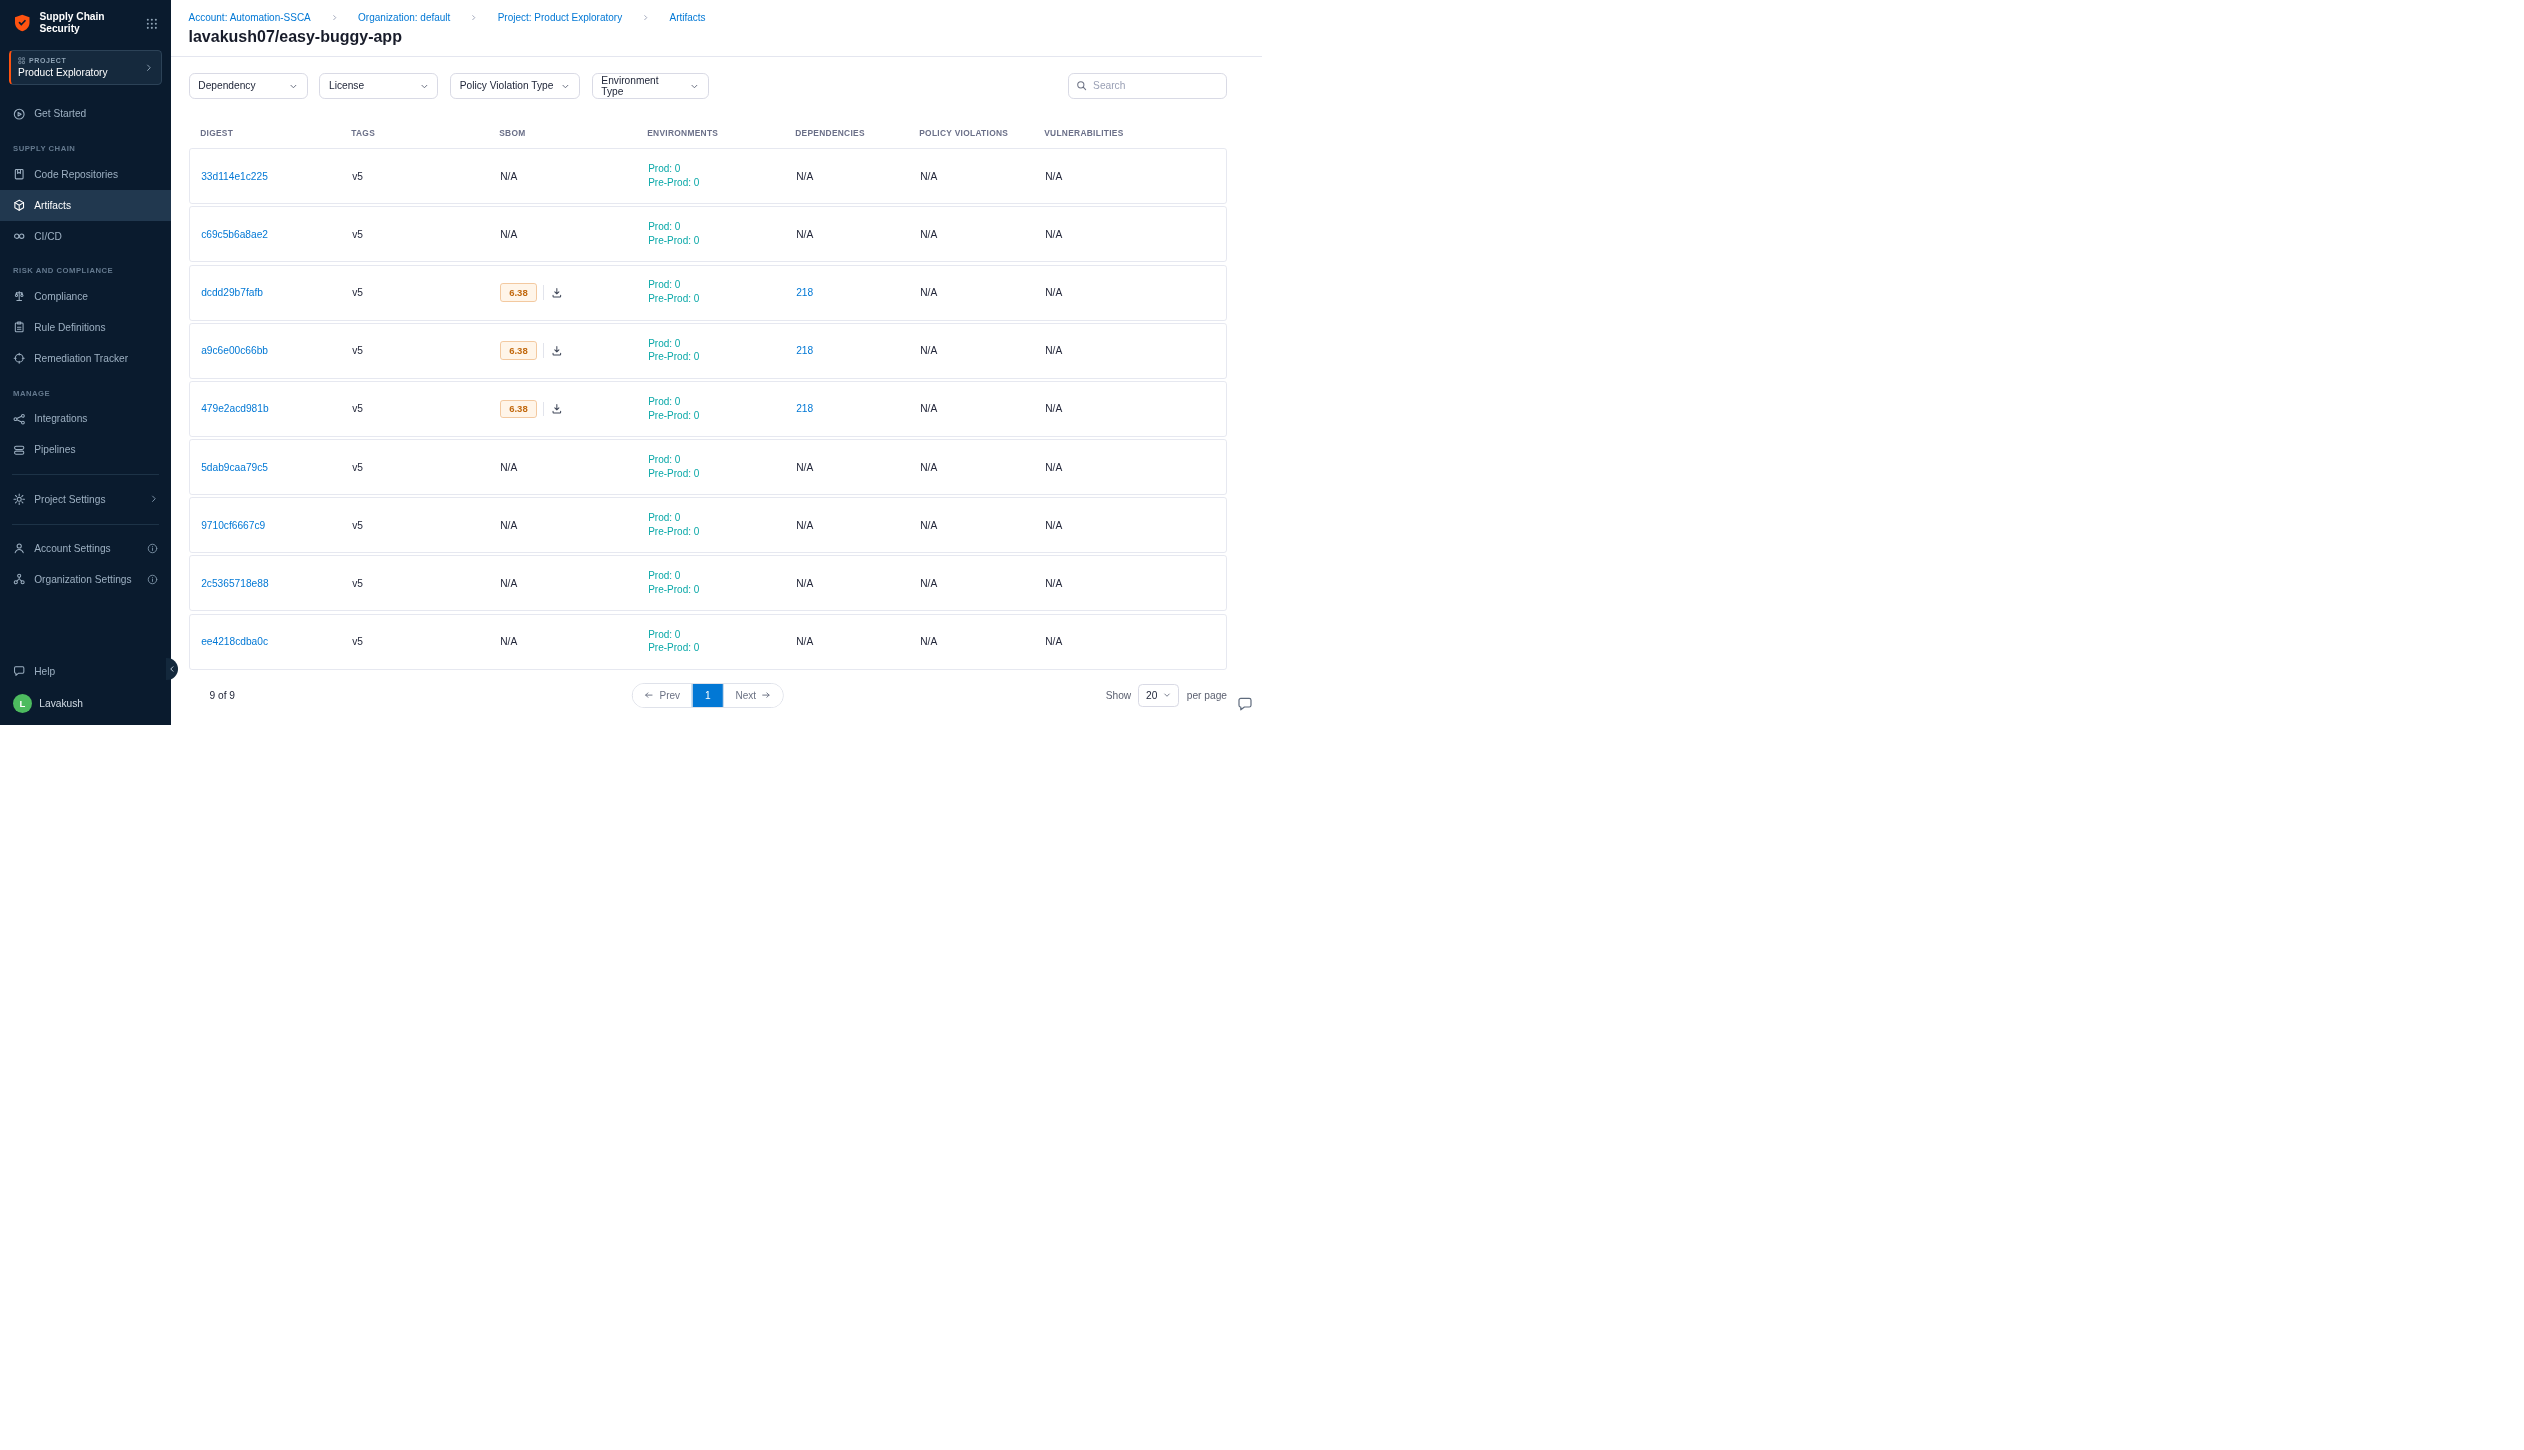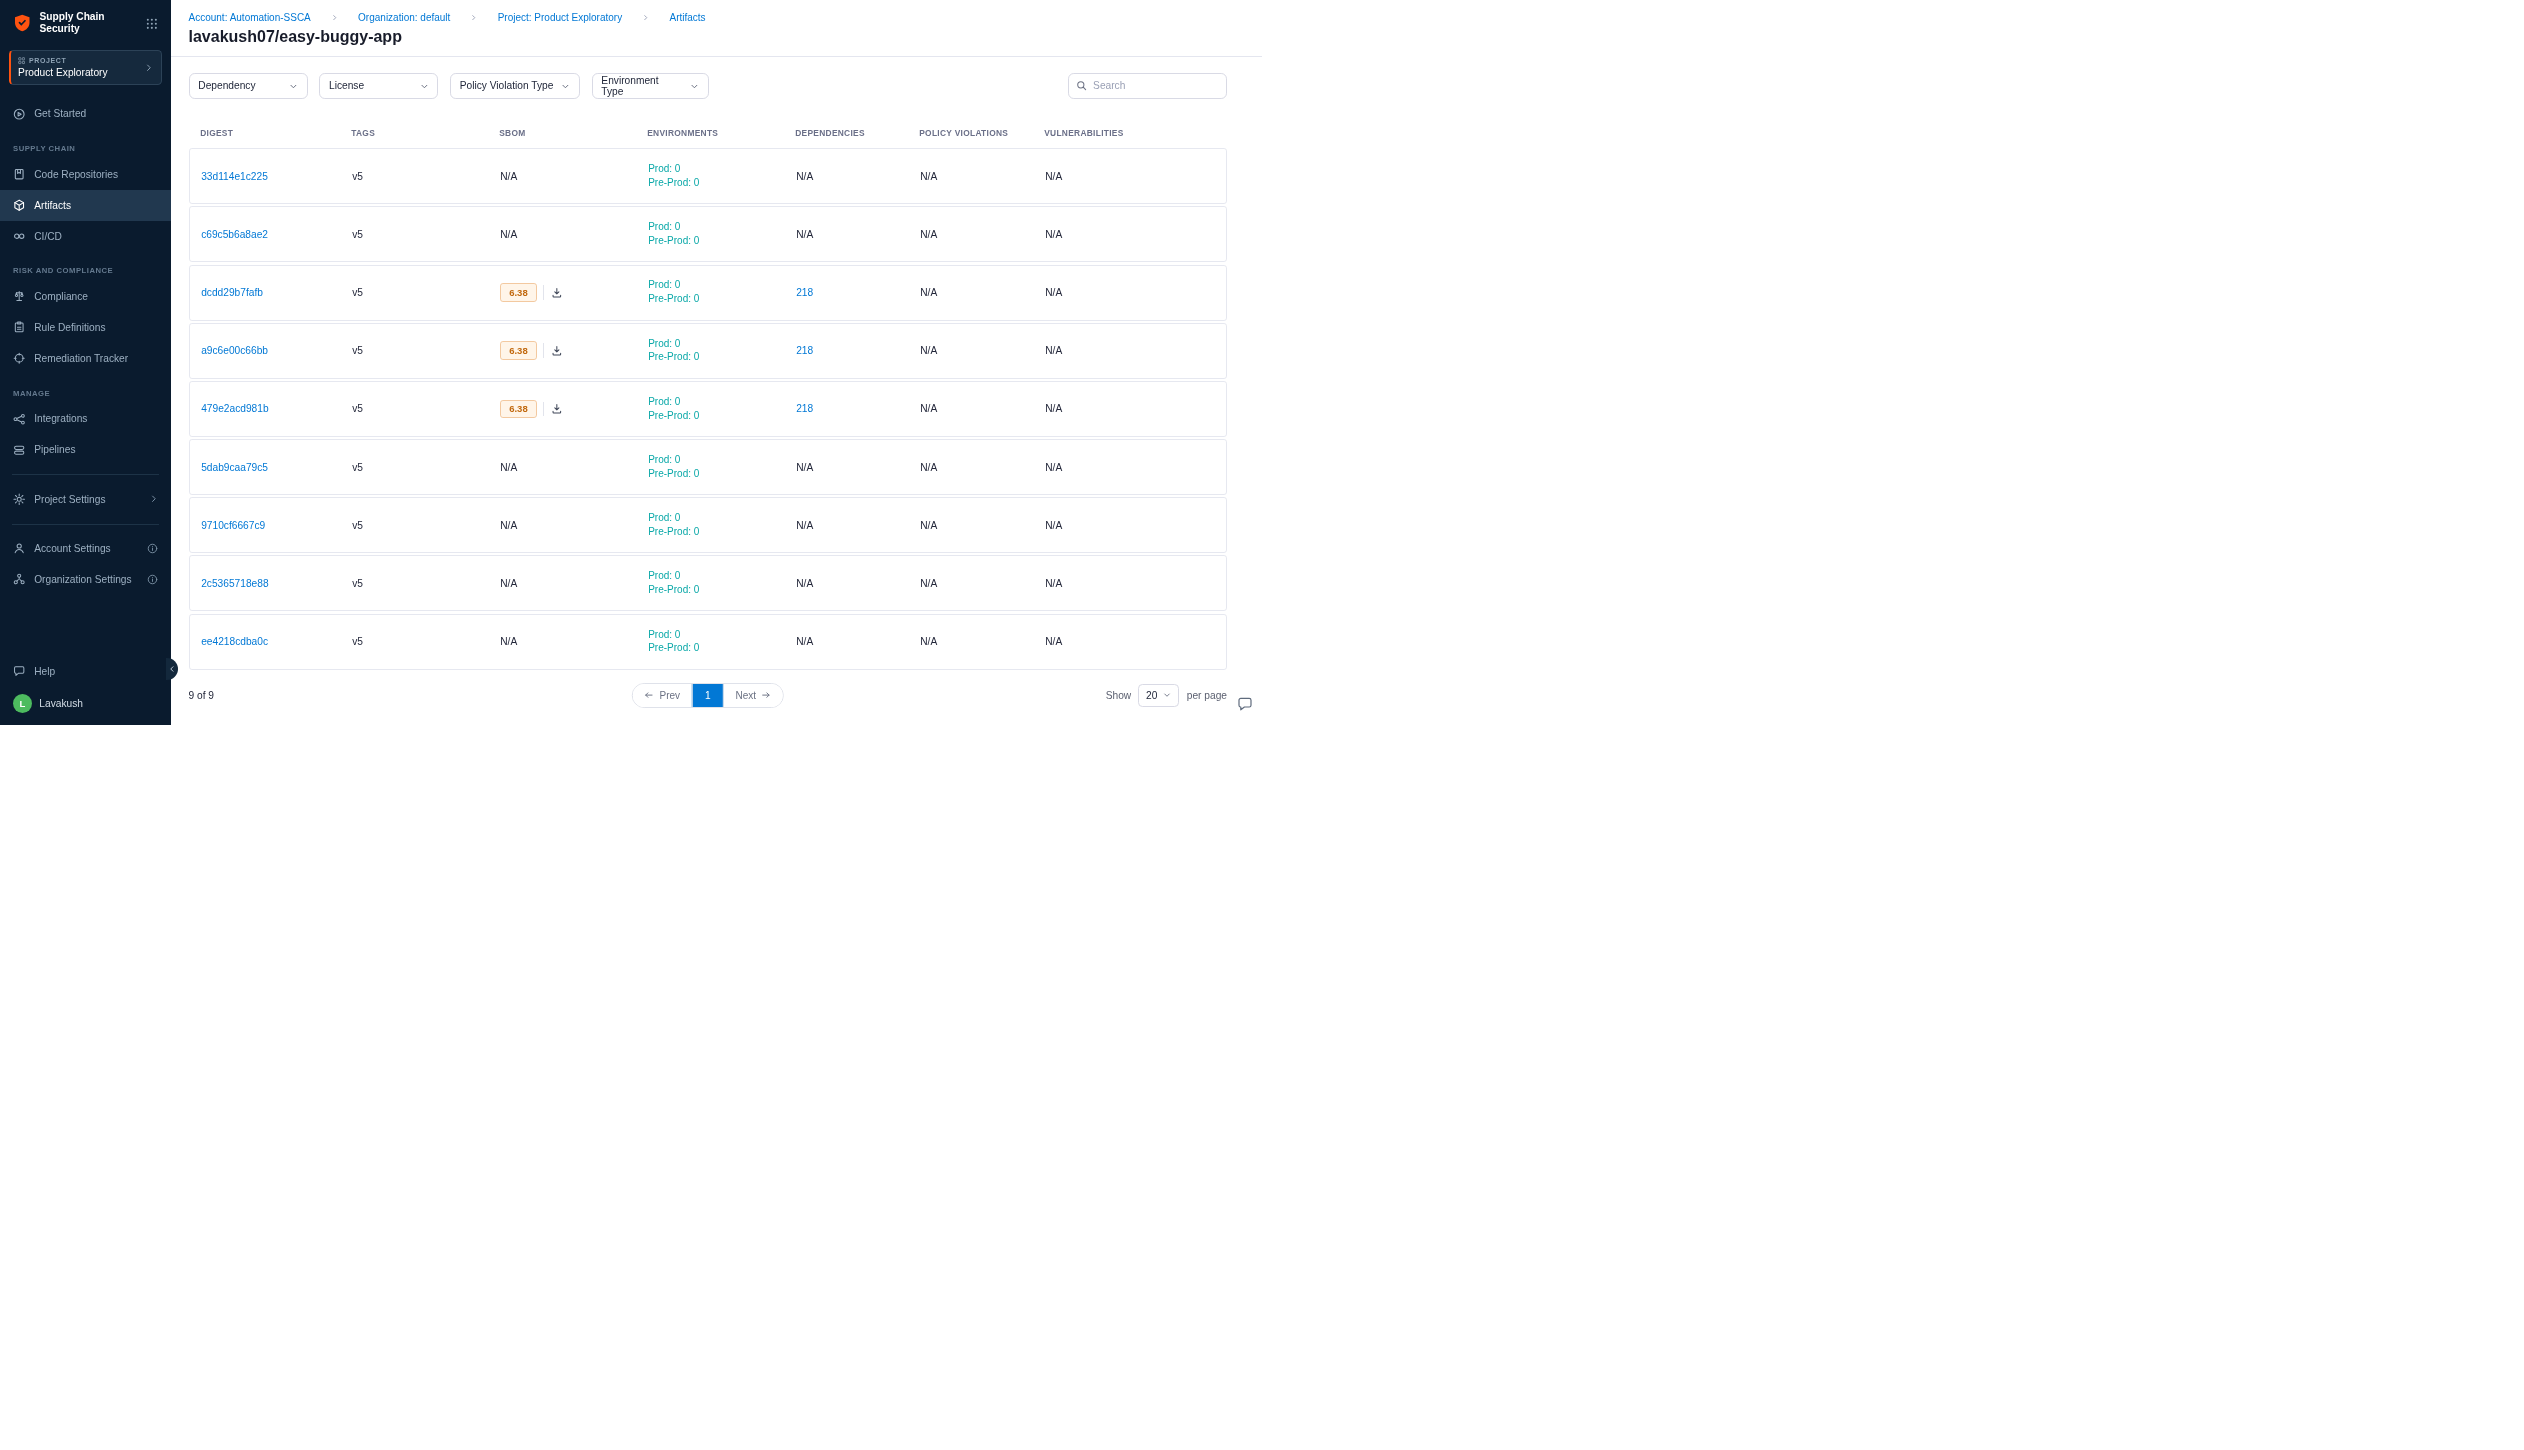--- a/index.html
+++ b/index.html
@@ -106,21 +106,21 @@
   .env-line { font-size:10px; line-height:12.4px; color:var(--teal,#0aa8a8); text-decoration:none; cursor:pointer; }
   .score-badge {
     background:var(--badge_bg,#fff5e9); border:0.7px solid var(--badge_border,#f3c9a0);
     color:var(--badge_text,#c2690e); font-size:9.5px; font-weight:700;
     padding:2.9px 8px; border-radius:2.9px; cursor:pointer;
   }
   .vsep { width:0.7px; height:14.6px; background:#e2e4ec; margin:0 6.6px; }
   .dl { color:#3c4456; cursor:pointer; display:flex; }
 
   .table-footer { display:flex; align-items:center; position:relative; margin-top:11.7px; padding-bottom:5.8px; }
-  .result-count { font-size:10.2px; color:#23273a; }
+  .result-count { font-size:10.2px; color:#23273a;margin-left:21px; }
   .pager {
     position:absolute; left:50%; transform:translateX(-50%);
     display:flex; align-items:stretch; height:25px; border-radius:12.4px;
     border:0.7px solid #dfe2ea; overflow:hidden; background:#fff;
   }
   .pager-btn {
     display:flex; align-items:center; gap:5.1px; padding:0 11.7px; font-size:10px;
     color:#6b7183; background:#fff; cursor:pointer; border:none;
     font-family:"Liberation Sans","DejaVu Sans",sans-serif;
   }

